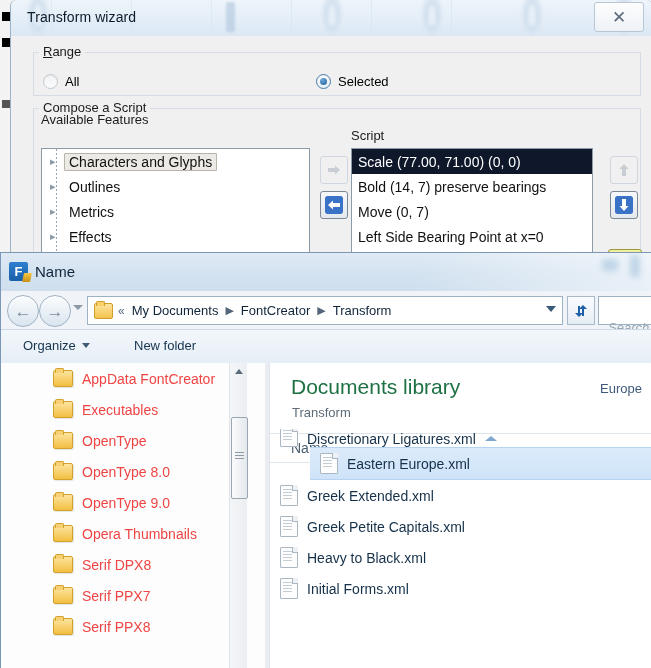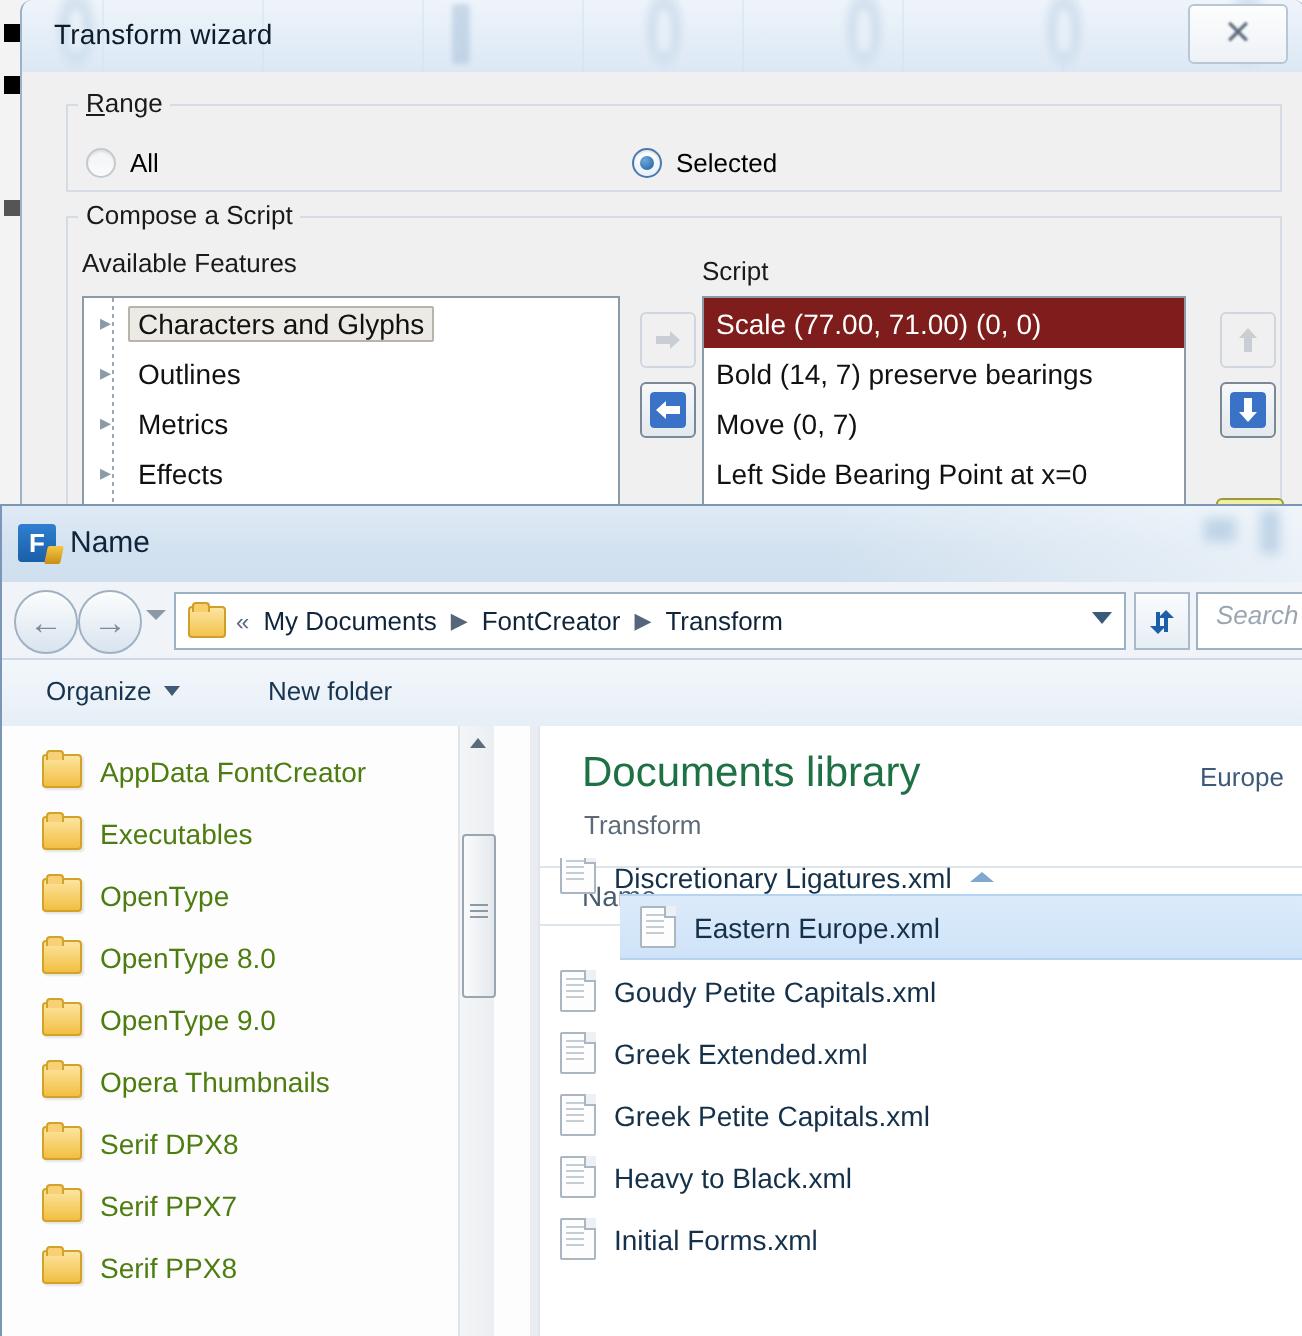--- a/index.html
+++ b/index.html
@@ -61,40 +61,40 @@
   .rdot.on:after{content:"";position:absolute;left:3px;top:3px;width:7px;height:7px;
     border-radius:50%;background:radial-gradient(circle at 35% 30%,#6fa8dc,#1b5f99);}
   .rdot.off{opacity:.75;}
   #radio-all{left:32px;top:38px;}
   #radio-selected{left:305px;top:38px;}
 
   #compose-box{left:22px;top:72px;width:606px;height:190px;}
   #compose-label{left:28px;top:64px;}
 
   .panel-title{position:absolute;font-size:13px;color:#1a1a1a;}
-  #avail-title{left:30px;top:88px;}
+  #avail-title{left:30px;top:76px;}
   #script-title{left:340px;top:92px;}
 
   .listbox{position:absolute;background:#fff;border:1px solid #8c9ba8;overflow:hidden;}
   #avail-list{left:30px;top:112px;width:267px;height:140px;}
   #script-list{left:340px;top:112px;width:240px;height:140px;}
 
   .tree-item{position:relative;height:25px;display:flex;align-items:center;
     padding-left:8px;font-size:14px;color:#111;}
   .tw{width:14px;flex:none;color:#8a9aa8;font-size:11px;}
   .tree-item .lbl{padding:1px 5px;}
   .tree-item.sel .lbl{background:#eceae5;border:1px solid #b9b4ab;
     padding:0 4px;border-radius:1px;}
   .dotline{position:absolute;left:14px;top:0;bottom:0;width:1px;
     background-image:linear-gradient(to bottom,#9aa7b3 50%,transparent 50%);
     background-size:1px 4px;}
 
   .script-item{height:25px;display:flex;align-items:center;padding-left:6px;
     font-size:14px;color:#111;}
-  .script-item.sel{background:#7f1d1d;color:#fff;}
+  .script-item.sel{background:#0f172a;color:#fff;}
 
   
   .sqbtn{position:absolute;width:26px;height:26px;border-radius:3px;
     display:flex;align-items:center;justify-content:center;}
   .sqbtn.off{background:#f0f0f0;border:1px solid #cfd6dd;}
   .sqbtn.on{background:linear-gradient(to bottom,#f6f8fa,#e4e9ee);border:1px solid #7b8896;}
   .sqbtn.hot{background:#f2f0a0;border:1px solid #9a9a3a;}
   #btn-add{left:309px;top:120px;}
   #btn-remove{left:309px;top:155px;}
   #btn-up{left:599px;top:120px;}
@@ -138,35 +138,35 @@
   .crumb{font-size:13px;color:#10243a;padding:1px 2px;}
   .crumb-sep{color:#55657a;font-size:11px;margin:0 5px;}
   #bc-drop{position:absolute;right:6px;top:9px;width:0;height:0;
     border-left:5px solid transparent;border-right:5px solid transparent;
     border-top:6px solid #3a5a7a;}
   #nav-refresh{position:absolute;left:566px;top:5px;width:26px;height:27px;
     background:linear-gradient(to bottom,#fafcfe,#e6edf4);border:1px solid #a8b9c9;
     display:flex;align-items:center;justify-content:center;}
   #search-box{position:absolute;left:597px;top:5px;width:90px;height:27px;
     background:#fff;border:1px solid #9db1c4;}
-  #search-placeholder{position:absolute;left:9px;top:3px;font-size:13px;
+  #search-placeholder{position:absolute;left:9px;top:23px;font-size:13px;
     font-style:italic;color:#9aa6b2;}
 
   #toolbar{position:absolute;left:0;top:76px;right:0;height:34px;
     background:linear-gradient(to bottom,#f2f7fb,#e6eef6);
     border-top:1px solid #cdd9e4;border-bottom:1px solid #bcccda;}
   .tbitem{position:absolute;top:8px;font-size:13px;color:#16344f;display:flex;align-items:center;gap:6px;}
   #tb-organize{left:22px;} #tb-newfolder{left:133px;}
   .caret{width:0;height:0;border-left:4px solid transparent;
     border-right:4px solid transparent;border-top:5px solid #3e5a74;}
 
   
   #nav-pane{position:absolute;left:0;top:110px;width:268px;bottom:0;background:#fdfdfd;}
   #nav-scroll{position:absolute;left:0;top:0;bottom:0;right:0;overflow:hidden;}
-  .navrow{height:31px;display:flex;align-items:flex-end;padding-left:20px;font-size:14px;color:#4d7c0f;}
+  .navrow{height:31px;display:flex;align-items:center;padding-left:52px;font-size:14px;color:#ef4444;}
   .navrow .fic{width:18px;height:15px;margin-right:9px;flex:none;position:relative;
     background:linear-gradient(to bottom,#fde4a0,#f2bf42);border:1px solid #d3a229;border-radius:2px;
     box-shadow:1px 1px 1px rgba(0,0,0,.10);}
   .navrow .fic:before{content:"";position:absolute;left:1px;top:-3px;width:7px;height:4px;
     background:#f8d075;border:1px solid #d3a229;border-bottom:none;border-radius:2px 2px 0 0;}
 
   #nav-sb{position:absolute;right:22px;top:0;width:17px;bottom:0;
     background:linear-gradient(to right,#f3f5f7,#eceff2);border-left:1px solid #dfe4e9;}
   #nav-sb .arrw{position:absolute;left:0;top:0;width:17px;height:17px;
     display:flex;align-items:center;justify-content:center;}
@@ -445,24 +445,20 @@
       <span>Discretionary Ligatures.xml</span>
     </div>
 
     <div id="file-list">
       <div class="filerow sel">
           <span class="xic"></span>
           <span>Eastern Europe.xml</span>
         </div>
       <div class="filerow">
           <span class="xic"></span>
-          <span>Goudy Petite Capitals.xml</span>
-        </div>
-      <div class="filerow">
-          <span class="xic"></span>
           <span>Greek Extended.xml</span>
         </div>
       <div class="filerow">
           <span class="xic"></span>
           <span>Greek Petite Capitals.xml</span>
         </div>
       <div class="filerow">
           <span class="xic"></span>
           <span>Heavy to Black.xml</span>
         </div>

